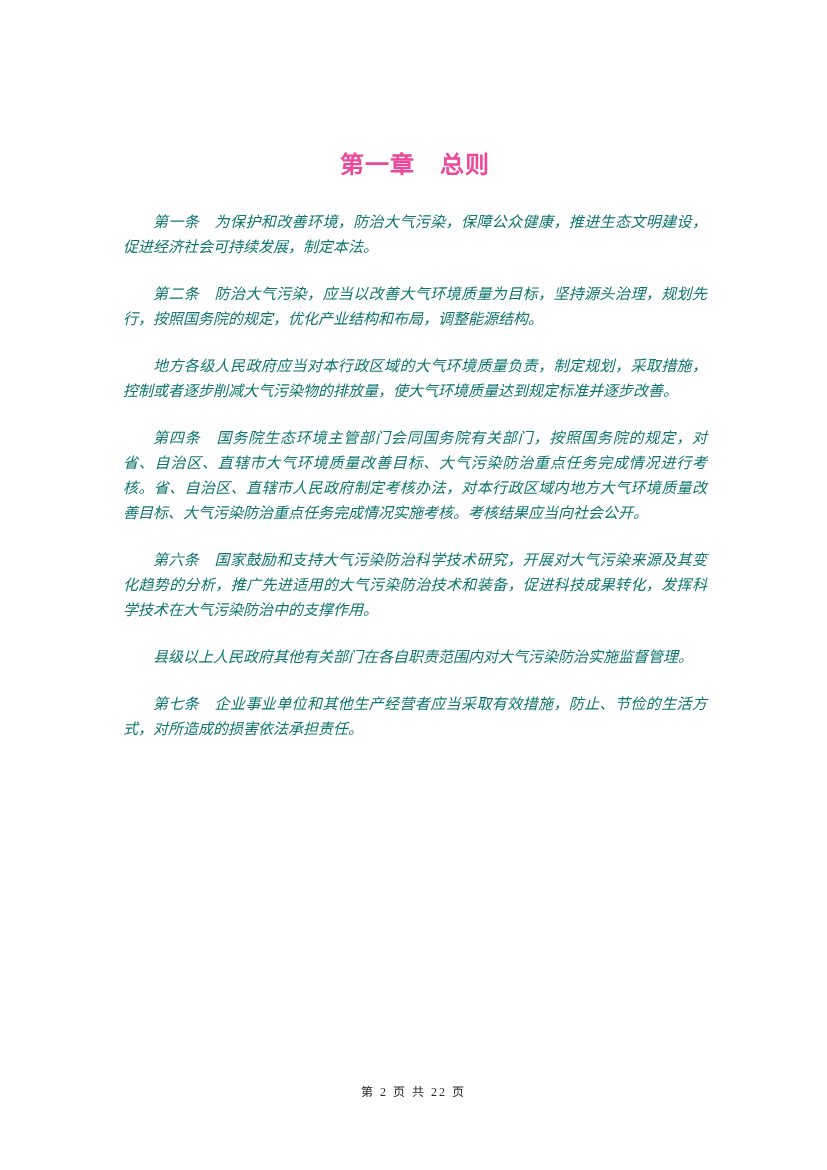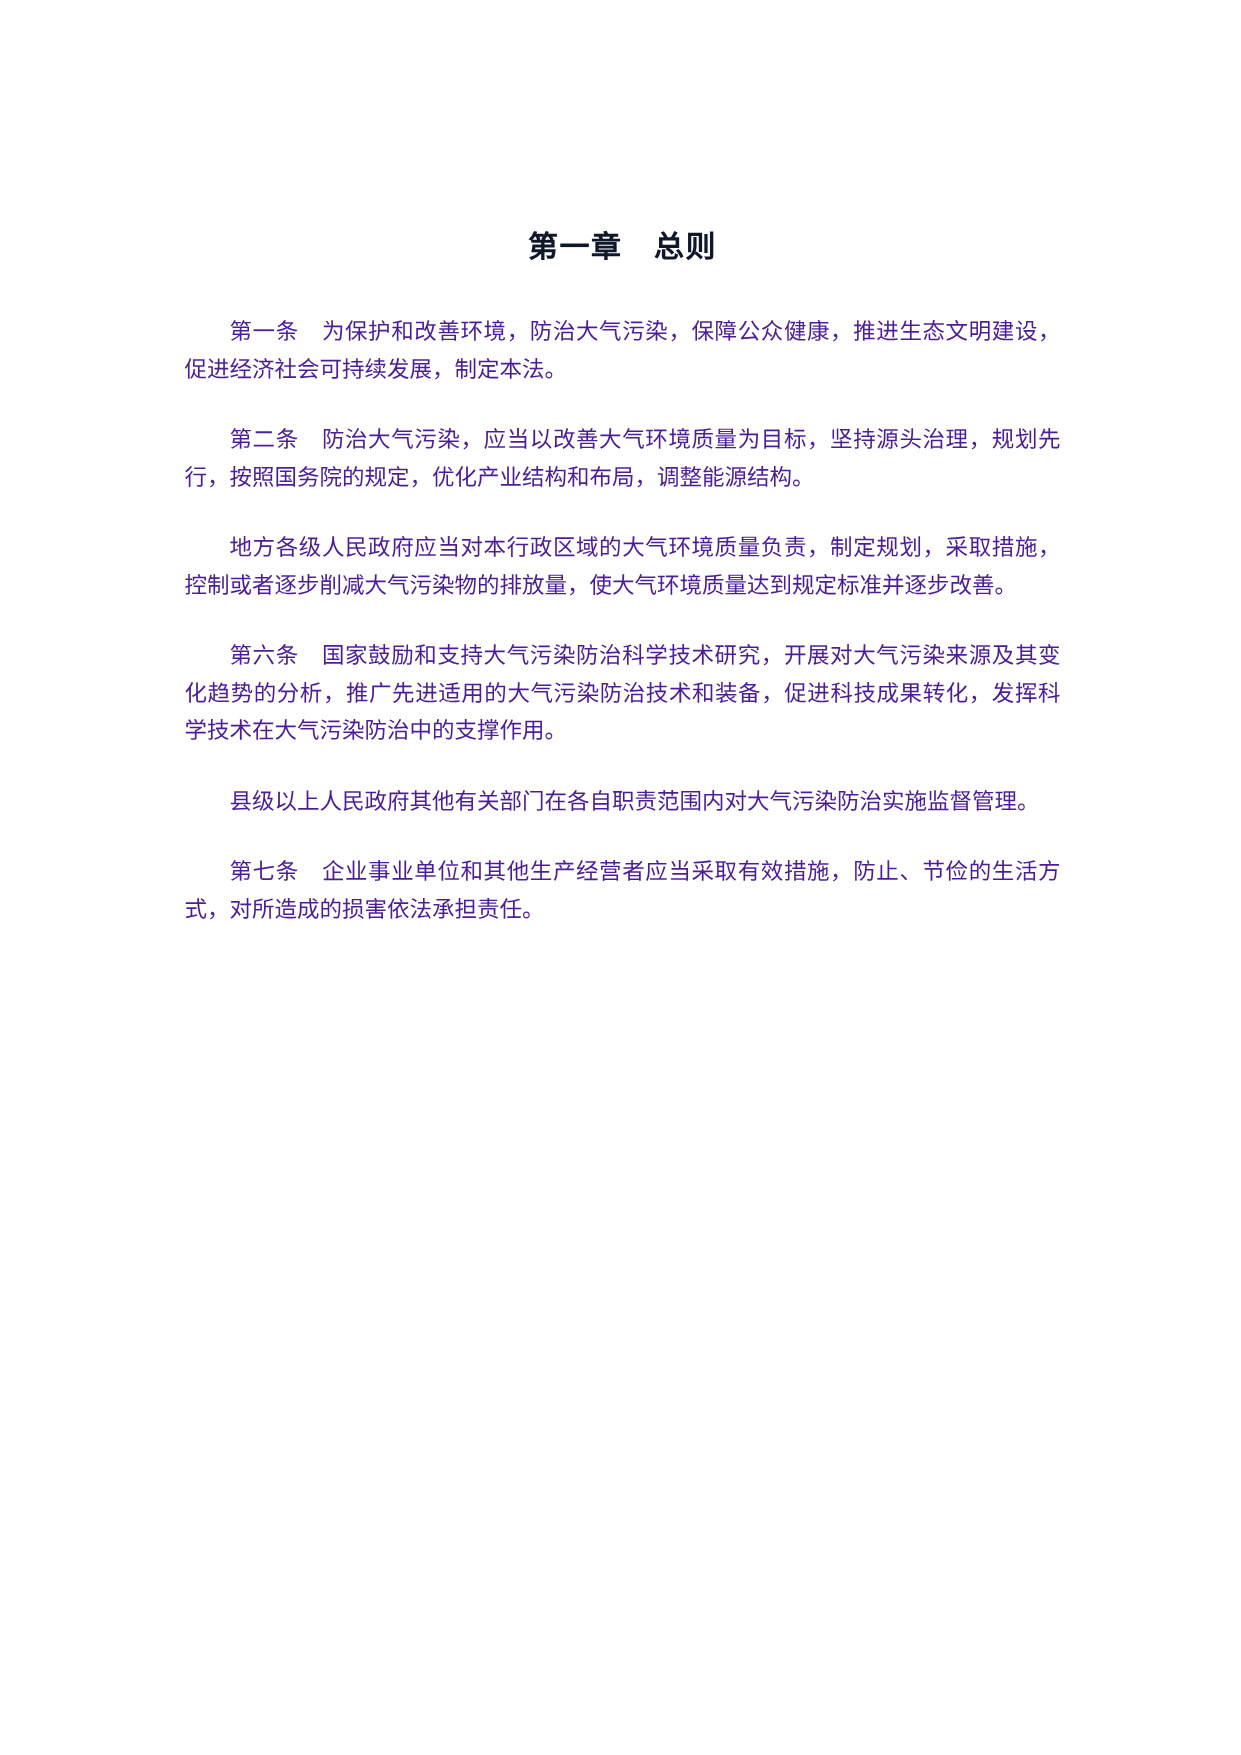--- a/index.html
+++ b/index.html
@@ -25,36 +25,37 @@
   }
   .content {
     position: absolute;
     top: 150px;
     left: 123px;
     width: 584px;
   }
   .chapter-title {
     font-family: "Liberation Sans", "DejaVu Sans", sans-serif;
     font-weight: bold;
-    font-size: 20px;
+    font-size: 24px;
     line-height: 30px;
     text-align: center;
     margin: 0 0 30px 0;
-    color: #0f172a;
+    color: #ec4899;
     letter-spacing: 1px;
   }
   .para {
     font-size: 15px;
     line-height: 25px;
     text-align: justify;
     text-justify: inter-ideograph;
     text-indent: 2em;
     margin: 0 0 22px 0;
-    color: #4c1d95;
+    color: #0f766e;
     word-break: break-all;
+    font-style: italic;
   }
   .para:last-of-type {
     margin-bottom: 0;
   }
   .page-footer {
     position: absolute;
     top: 1083px;
     left: 0;
     width: 827px;
     text-align: center;
@@ -72,23 +73,25 @@
     <h1 class="chapter-title">第一章　总则</h1>
 
     <p class="para">第一条　为保护和改善环境，防治大气污染，保障公众健康，推进生态文明建设，促进经济社会可持续发展，制定本法。</p>
 
     <p class="para">第二条　防治大气污染，应当以改善大气环境质量为目标，坚持源头治理，规划先行，按照国务院的规定，优化产业结构和布局，调整能源结构。</p>
 
 
 
     <p class="para">地方各级人民政府应当对本行政区域的大气环境质量负责，制定规划，采取措施，控制或者逐步削减大气污染物的排放量，使大气环境质量达到规定标准并逐步改善。</p>
 
+    <p class="para">第四条　国务院生态环境主管部门会同国务院有关部门，按照国务院的规定，对省、自治区、直辖市大气环境质量改善目标、大气污染防治重点任务完成情况进行考核。省、自治区、直辖市人民政府制定考核办法，对本行政区域内地方大气环境质量改善目标、大气污染防治重点任务完成情况实施考核。考核结果应当向社会公开。</p>
 
 
     <p class="para">第六条　国家鼓励和支持大气污染防治科学技术研究，开展对大气污染来源及其变化趋势的分析，推广先进适用的大气污染防治技术和装备，促进科技成果转化，发挥科学技术在大气污染防治中的支撑作用。</p>
 
     <p class="para">县级以上人民政府其他有关部门在各自职责范围内对大气污染防治实施监督管理。</p>
 
     <p class="para">第七条　企业事业单位和其他生产经营者应当采取有效措施，防止、节俭的生活方式，对所造成的损害依法承担责任。</p>
 
   </div>
 
+  <div class="page-footer">第 2 页 共 22 页</div>
 </div>
 
 </body></html>

